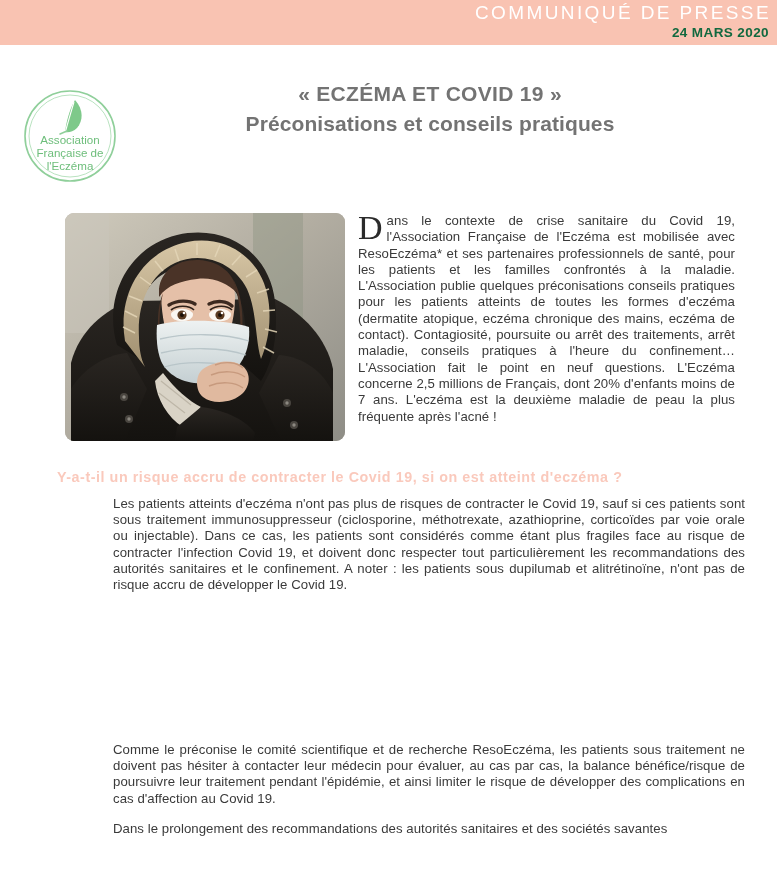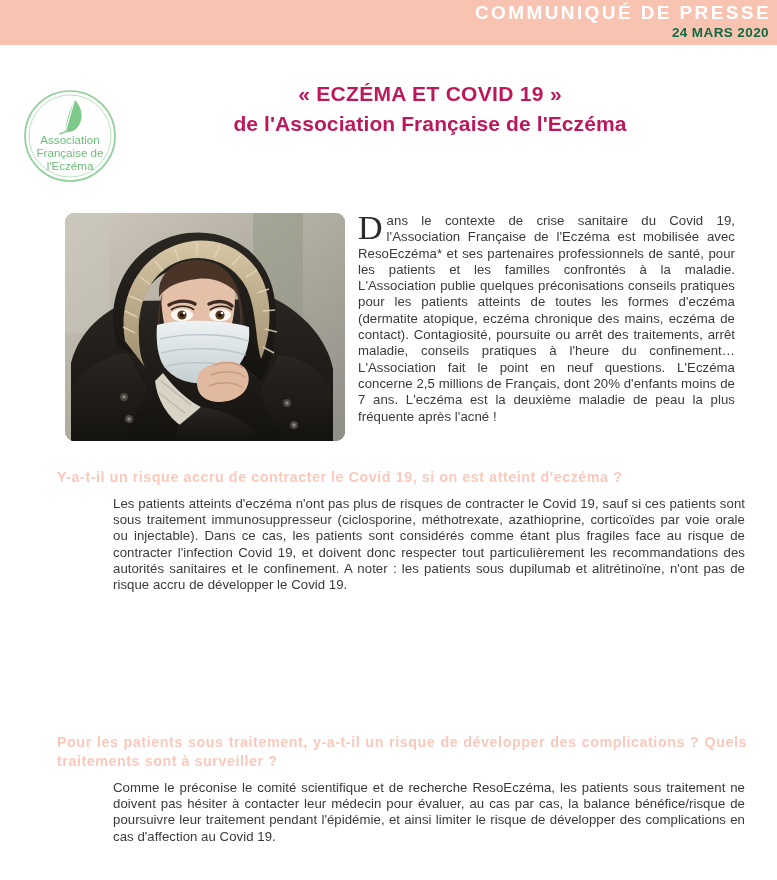--- a/index.html
+++ b/index.html
@@ -22,21 +22,21 @@
     top: 0; left: 0;
     width: 777px;
     height: 45px;
     background: #f9c3b2;
   }
   .header-title {
     position: absolute;
     top: 2px;
     right: 6px;
     font-size: 19px;
-    font-weight: bold;
+    font-weight: normal;
     letter-spacing: 2.4px;
     color: #ffffff;
     white-space: nowrap;
     text-align: right;
   }
   .header-date {
     position: absolute;
     top: 25px;
     right: 8px;
     font-size: 13.5px;
@@ -57,21 +57,21 @@
   }
   .logo svg { display: block; }
 
   
   .title-block {
     position: absolute;
     left: 140px;
     top: 80px;
     width: 580px;
     text-align: center;
-    color: #be185d;
+    color: #737373;
     font-weight: bold;
     line-height: 1.30;
   }
   .title-line1 { font-size: 21px; letter-spacing: 0.3px; }
   .title-line2 { font-size: 21px; letter-spacing: 0.1px; margin-top: 3px; }
   .title-line3 { font-size: 21px; letter-spacing: 0.1px; margin-top: 3px; }
 
   
   .photo {
     position: absolute;
@@ -153,21 +153,21 @@
       <path d="M38 46 L45 43" stroke="#8fcf9a" stroke-width="1.6" fill="none" stroke-linecap="round"></path>
     </g>
     <text x="48" y="56" text-anchor="middle" font-family="Liberation Sans, sans-serif" font-size="11.6" fill="#6ebe7b">Association</text>
     <text x="48" y="69" text-anchor="middle" font-family="Liberation Sans, sans-serif" font-size="11.6" fill="#6ebe7b">Française de</text>
     <text x="48" y="82" text-anchor="middle" font-family="Liberation Sans, sans-serif" font-size="11.6" fill="#6ebe7b">l'Eczéma</text>
   </svg>
 </div>
 
 <div class="title-block">
   <div class="title-line1">« ECZÉMA ET COVID 19 »</div>
-  <div class="title-line3">de l'Association Française de l'Eczéma</div>
+  <div class="title-line2">Préconisations et conseils pratiques</div>
 </div>
 
 <div class="photo">
   <svg width="280" height="228" viewBox="0 0 280 228">
     <defs>
       <linearGradient id="bg" x1="0" y1="0" x2="1" y2="1">
         <stop offset="0%" stop-color="#cfcabc"></stop>
         <stop offset="45%" stop-color="#b3aea2"></stop>
         <stop offset="100%" stop-color="#8e8d86"></stop>
       </linearGradient>
@@ -269,15 +269,15 @@
 
 <div class="qa" style="top:468px;">
   <div class="question">Y-a-t-il un risque accru de contracter le Covid 19, si on est atteint d'eczéma ?</div>
   <div class="answer">Les patients atteints d'eczéma n'ont pas plus de risques de contracter le Covid 19, sauf si ces patients sont sous traitement immunosuppresseur (ciclosporine, méthotrexate, azathioprine, corticoïdes par voie orale ou injectable). Dans ce cas, les patients sont considérés comme étant plus fragiles face au risque de contracter l'infection Covid 19, et doivent donc respecter tout particulièrement les recommandations des autorités sanitaires et le confinement. A noter : les patients sous dupilumab et alitrétinoïne, n'ont pas de risque accru de développer le Covid 19.</div>
 </div>
 
 <div class="qa" style="top:620px;">
 </div>
 
 <div class="qa" style="top:733px;">
-  <div class="question justified">Pour les patients sous traitement, y-a-t-il un risque de développer des complications ? Quels traitements sont à surveiller ?</div>
   <div class="answer">Comme le préconise le comité scientifique et de recherche ResoEczéma, les patients sous traitement ne doivent pas hésiter à contacter leur médecin pour évaluer, au cas par cas, la balance bénéfice/risque de poursuivre leur traitement pendant l'épidémie, et ainsi limiter le risque de développer des complications en cas d'affection au Covid 19.</div>
+  <div class="answer">Dans le prolongement des recommandations des autorités sanitaires et des sociétés savantes</div>
 </div>
 
 </body></html>

